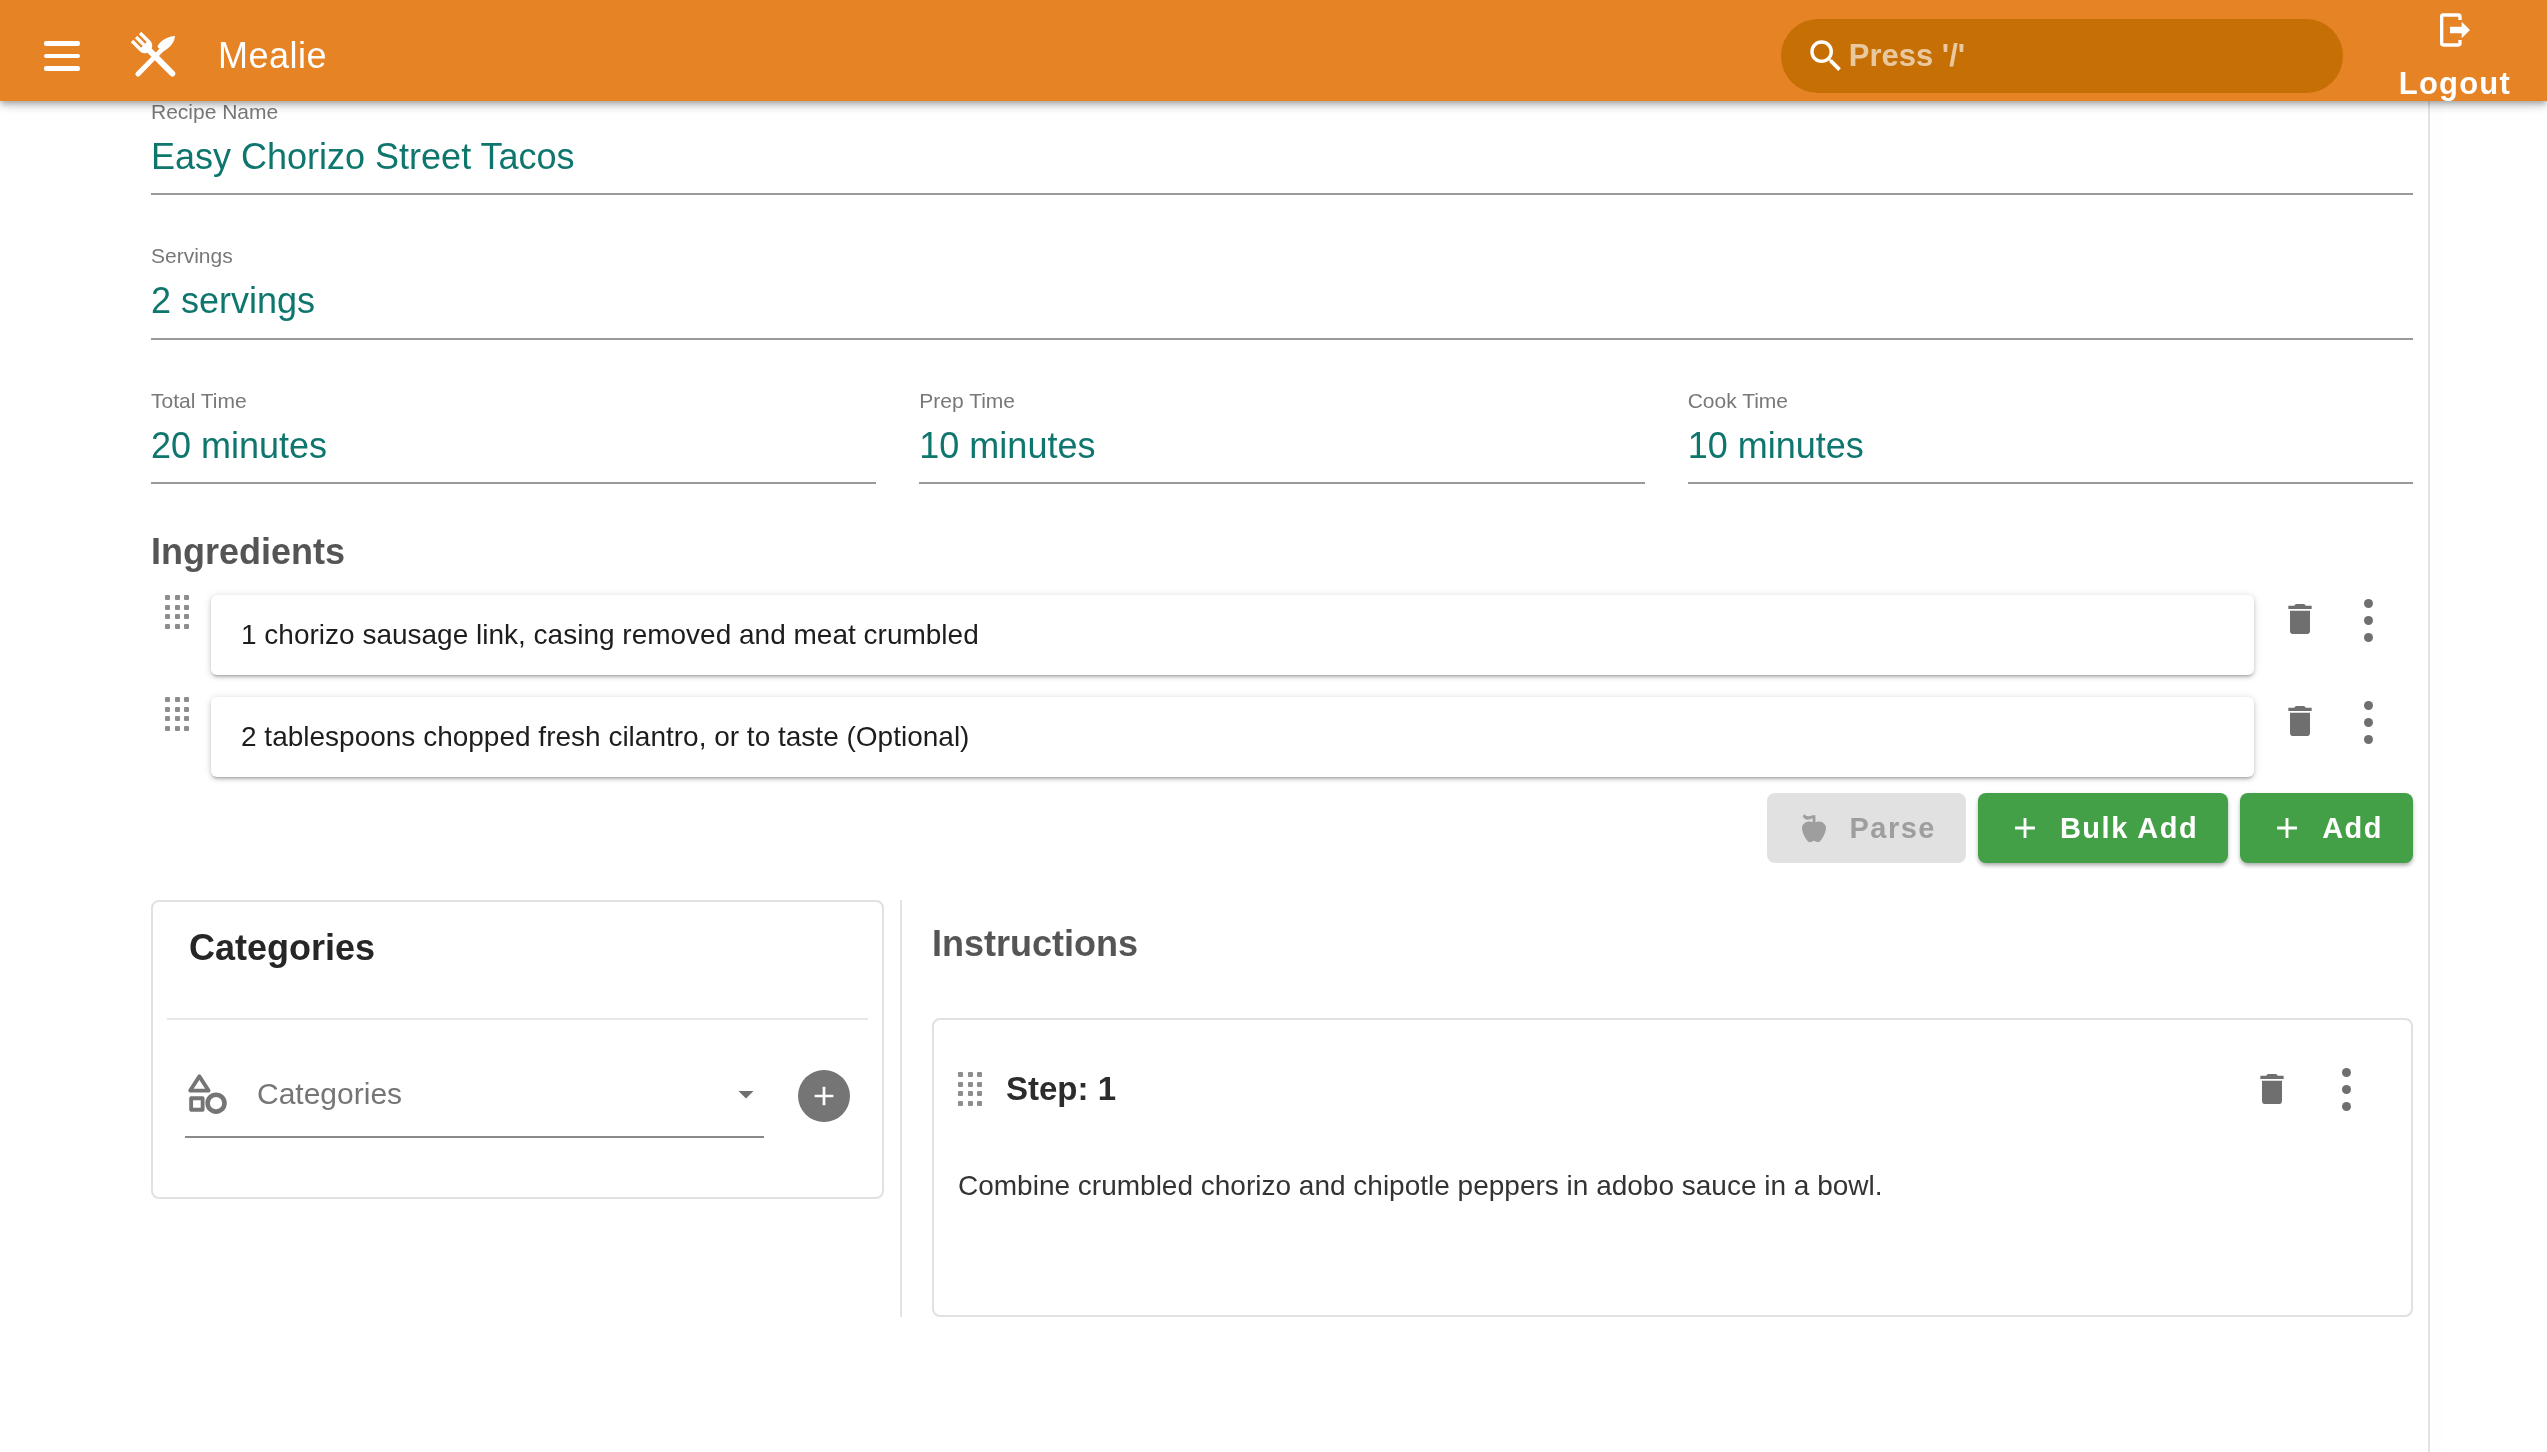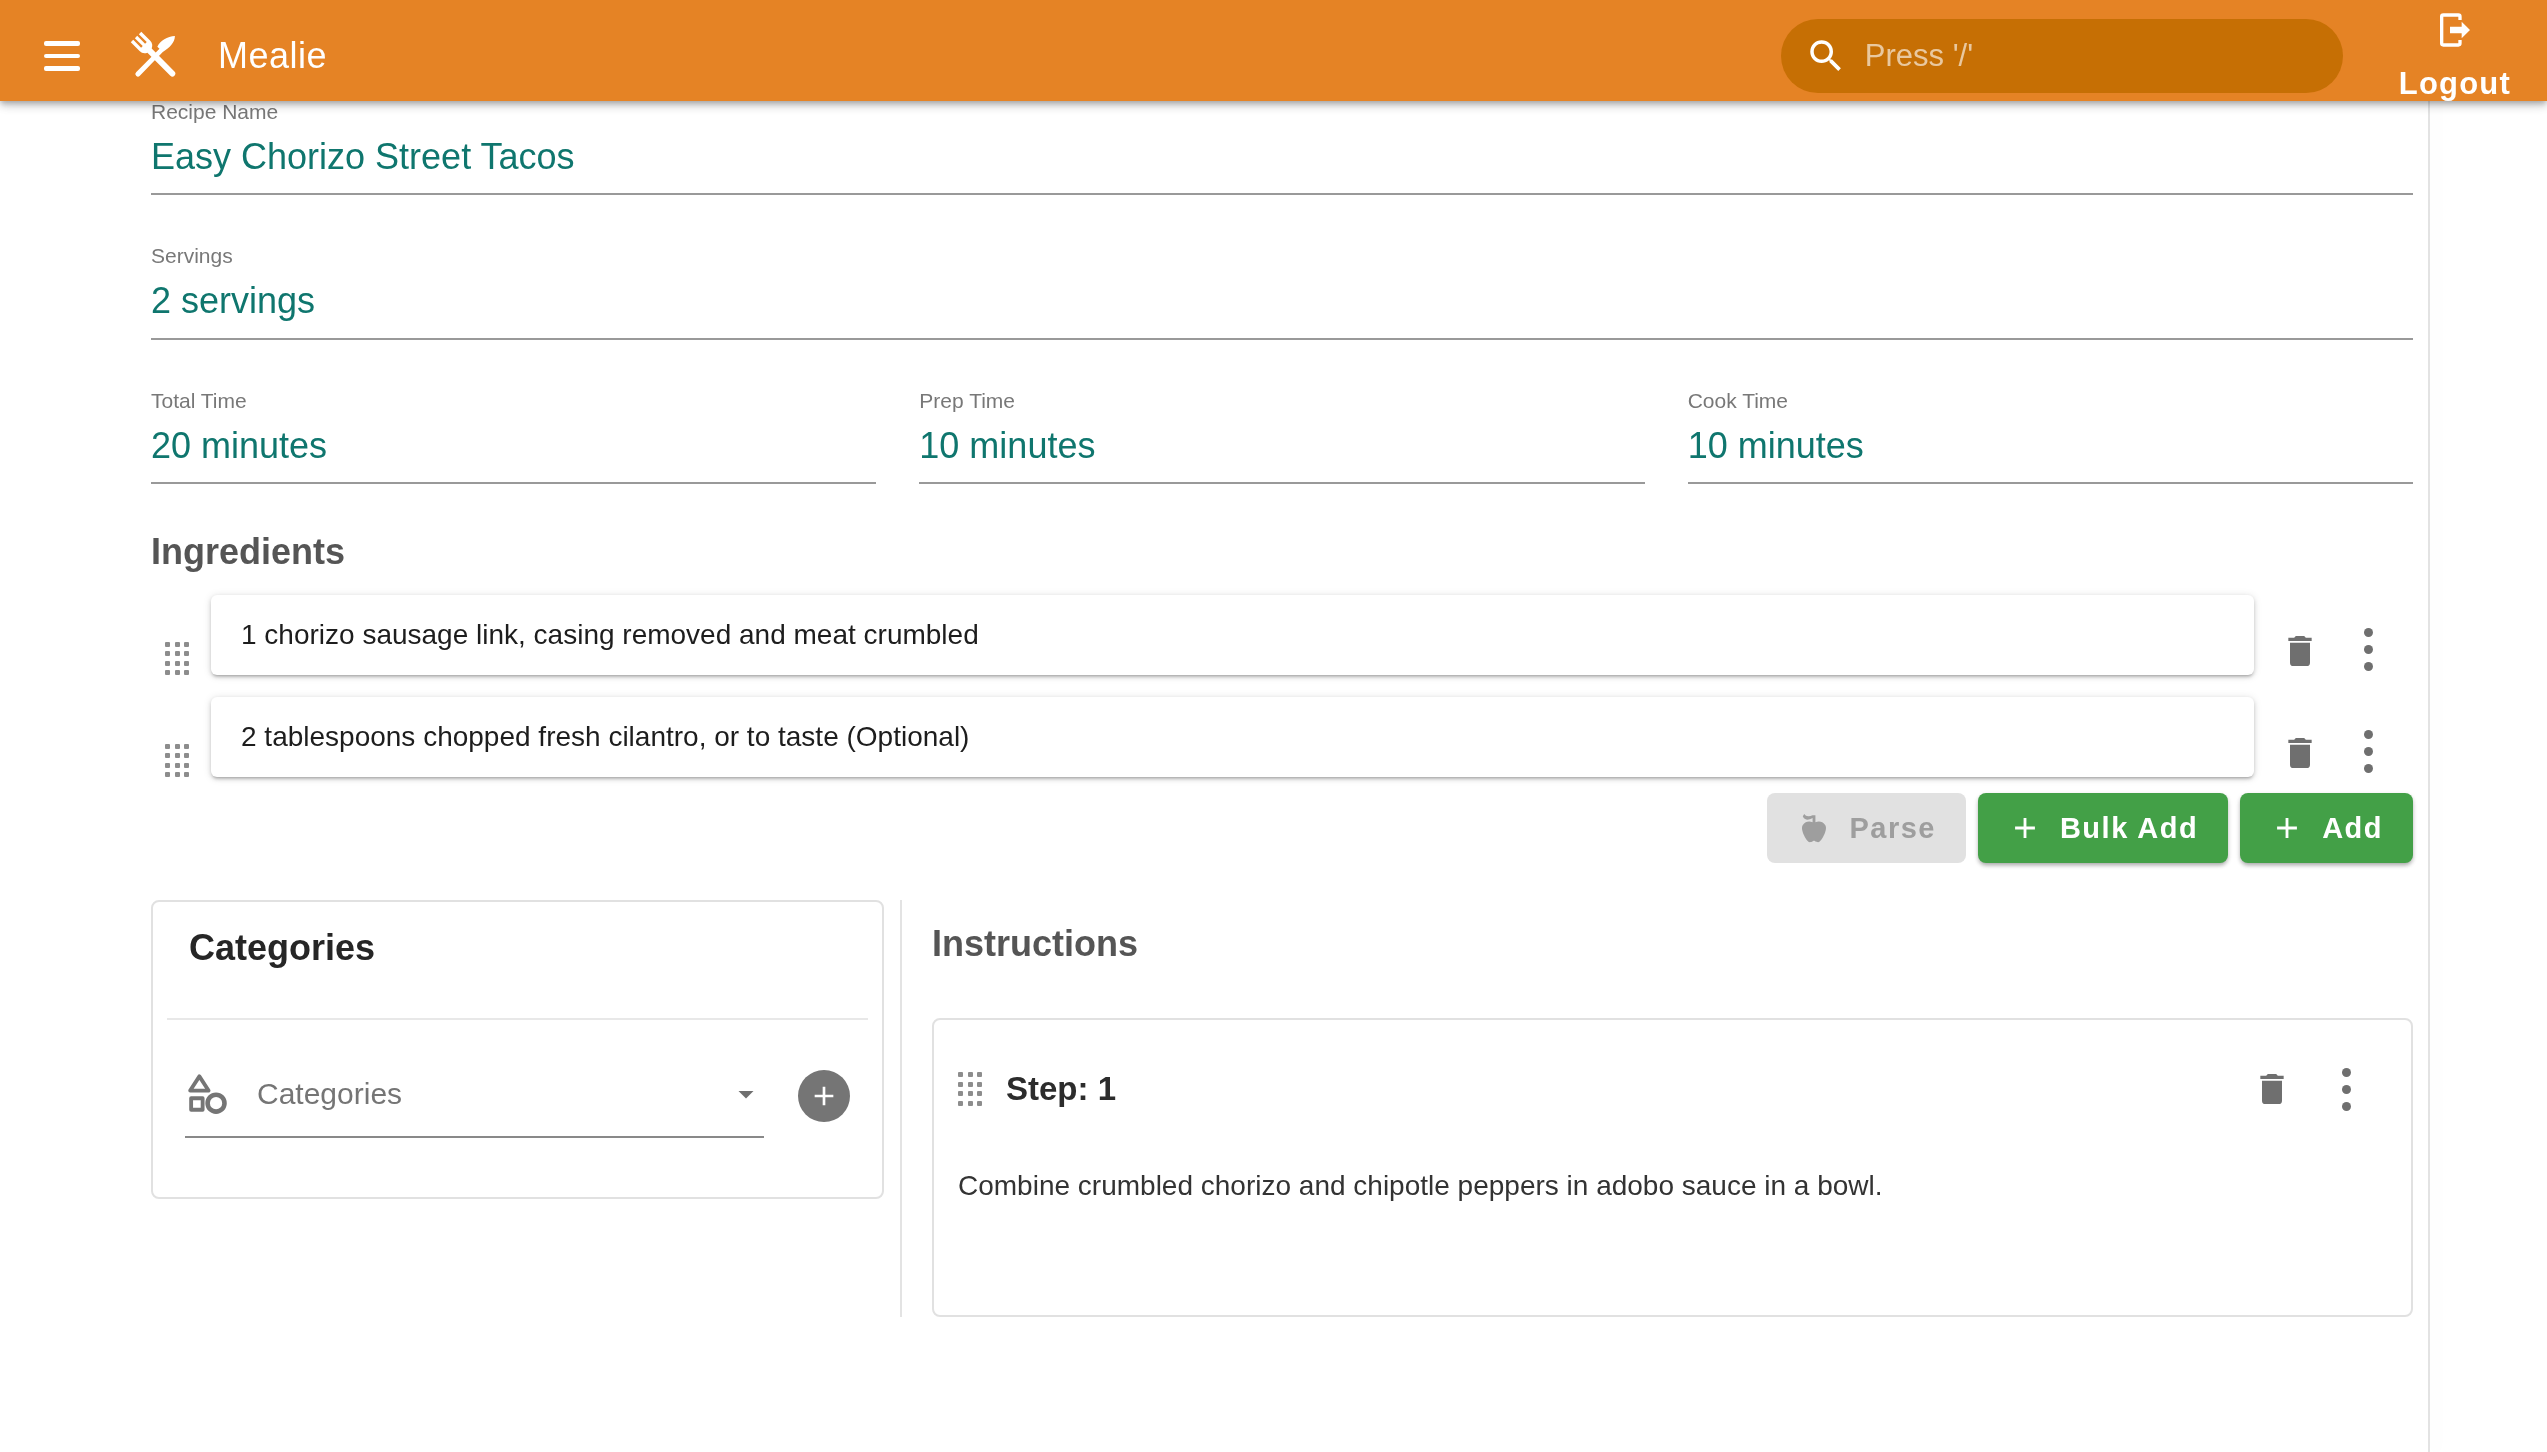--- a/index.html
+++ b/index.html
@@ -20,21 +20,21 @@
   .menu-btn span{display:block;width:36px;height:4.5px;background:#fff;border-radius:2px;}
   .logo{margin-left:28px;width:66px;height:66px;display:flex;align-items:center;justify-content:center;}
   .app-title{color:#fff;font-size:36px;font-weight:500;letter-spacing:0.5px;margin-left:22px;}
   .search-pill{
     margin-left:auto;width:562px;height:74px;border-radius:40px;background:#C66F04;
     display:flex;align-items:center;padding:0 24px;box-sizing:border-box;cursor:text;
   }
   .search-pill svg{flex:none;}
   .search-pill input{
     background:transparent;border:none;outline:none;color:#fff;font-size:31px;
-    font-family:"Liberation Sans",sans-serif;margin-left:16px;width:100%;
+    font-family:"Liberation Sans",sans-serif;width:100%;font-weight:bold;
   }
   .search-pill input::placeholder{color:rgba(255,255,255,.62);}
   .logout-btn{
     margin-left:42px;margin-right:14px;background:none;border:none;cursor:pointer;
     display:flex;align-items:center;gap:16px;color:#fff;font-size:31px;font-weight:bold;
     letter-spacing:1.2px;font-family:"Liberation Sans",sans-serif;flex-direction:column;
   }
   
   .main{margin:0 134px 0 151px;position:relative;}
   .edge-divider{position:absolute;left:2428px;top:90px;width:2px;height:1363px;background:#e3e3e3;box-shadow:7px 0 12px rgba(0,0,0,.05);}
@@ -49,21 +49,21 @@
   .times-row .tfield{flex:1;}
 
   .desc-field{margin-top:100px;}
   .desc-field .dlabel{font-size:28px;color:#787878;line-height:1;}
   .desc-field .dspacer{height:171px;}
   .desc-field .funderline{border-bottom:2px solid #999;}
 
   .section-title{font-size:36px;font-weight:bold;color:#555;margin:46px 0 0 0;line-height:1.2;}
 
   
-  .ing-row{display:flex;align-items:flex-end;margin-top:22px;height:80px;padding-right:36px;}
+  .ing-row{display:flex;align-items:flex-start;margin-top:22px;height:80px;padding-right:36px;}
   .drag-handle{width:26px;display:grid;grid-template-columns:repeat(3,5px);grid-auto-rows:5px;gap:4.5px;cursor:grab;flex:none;}
   .drag-handle i{background:#8d8d8d;border-radius:1px;}
   .ing-row .drag-handle{margin:0 20px 0 14px;}
   .ing-field{
     flex:1;height:80px;background:#fff;border-radius:6px;display:flex;align-items:center;
     padding:0 30px;font-size:28px;color:#1d1d1d;
     box-shadow:0 3px 3px -2px rgba(0,0,0,.22),0 2px 4px 0 rgba(0,0,0,.15),0 1px 8px 0 rgba(0,0,0,.12);
   }
   .icon-btn{background:none;border:none;cursor:pointer;padding:4px;display:flex;align-items:center;justify-content:center;}
   .ing-row .trash{margin-left:22px;}

